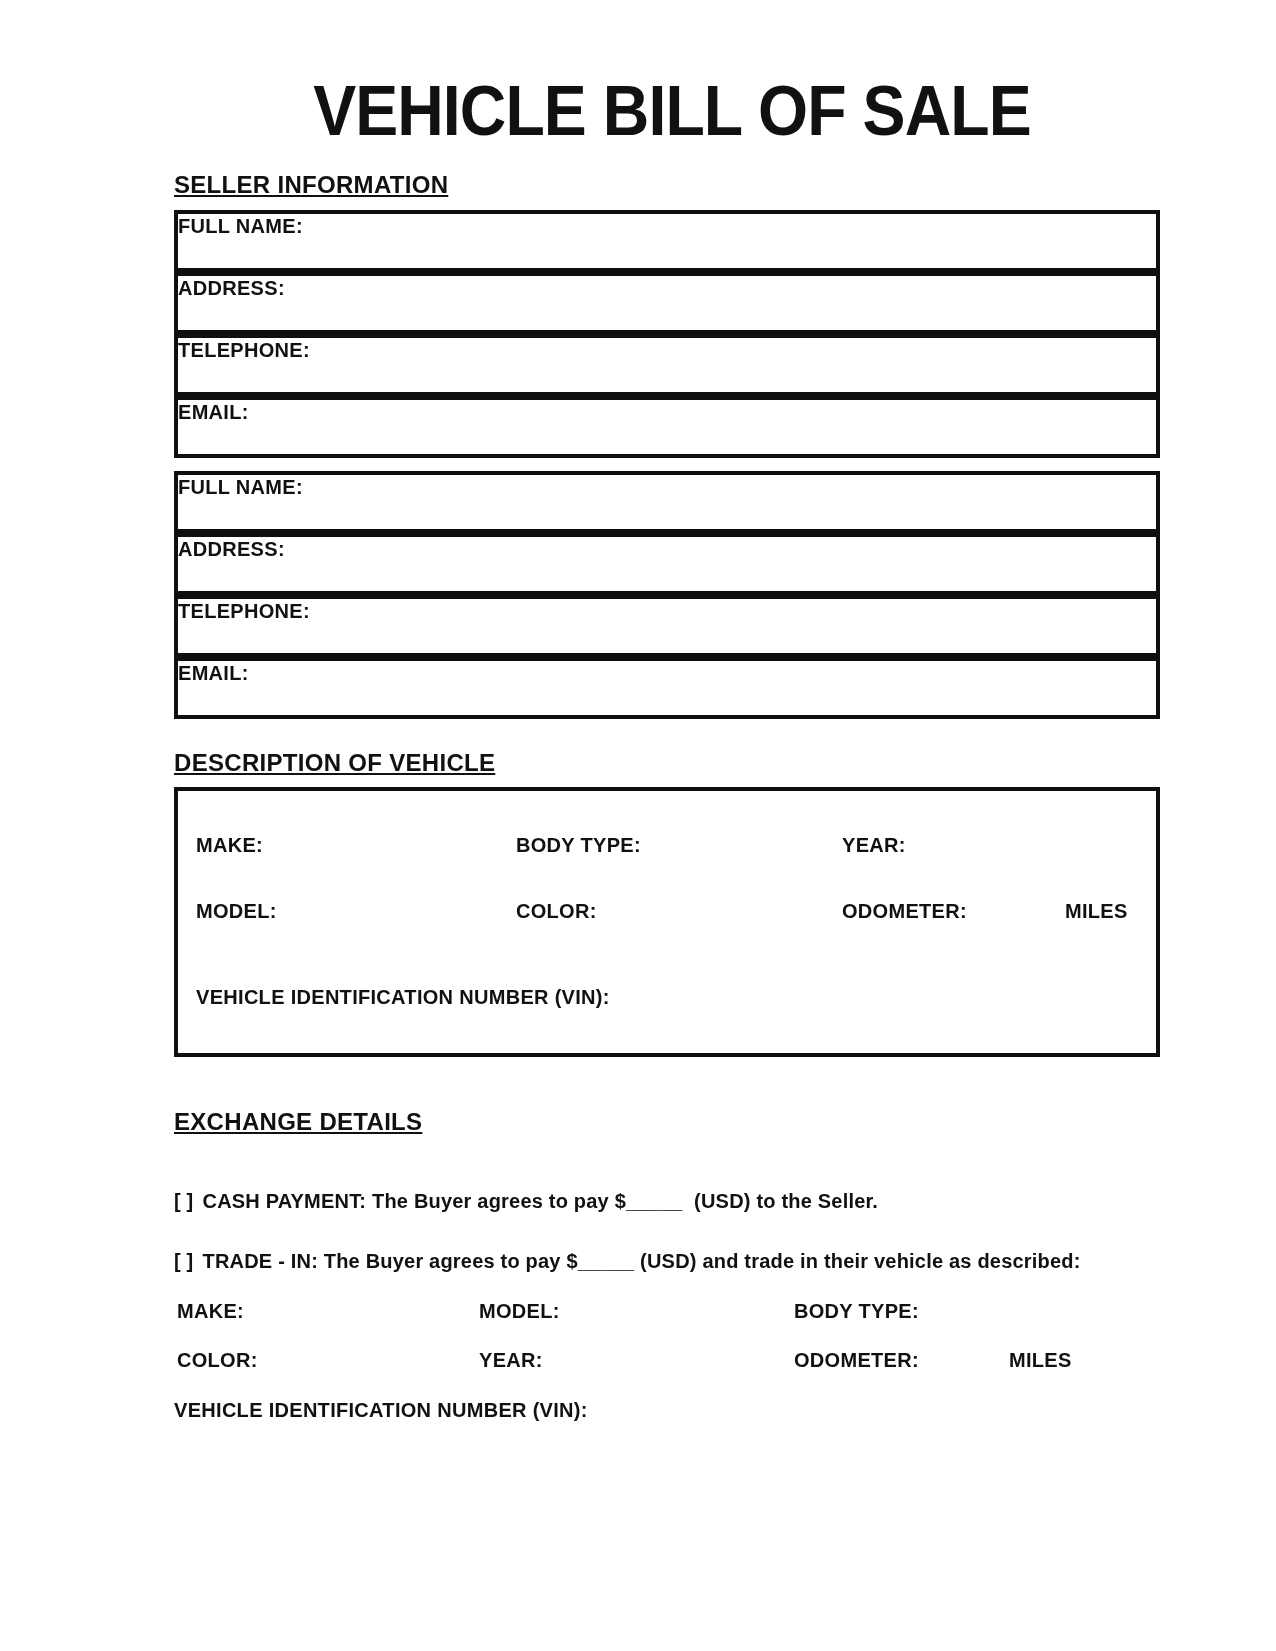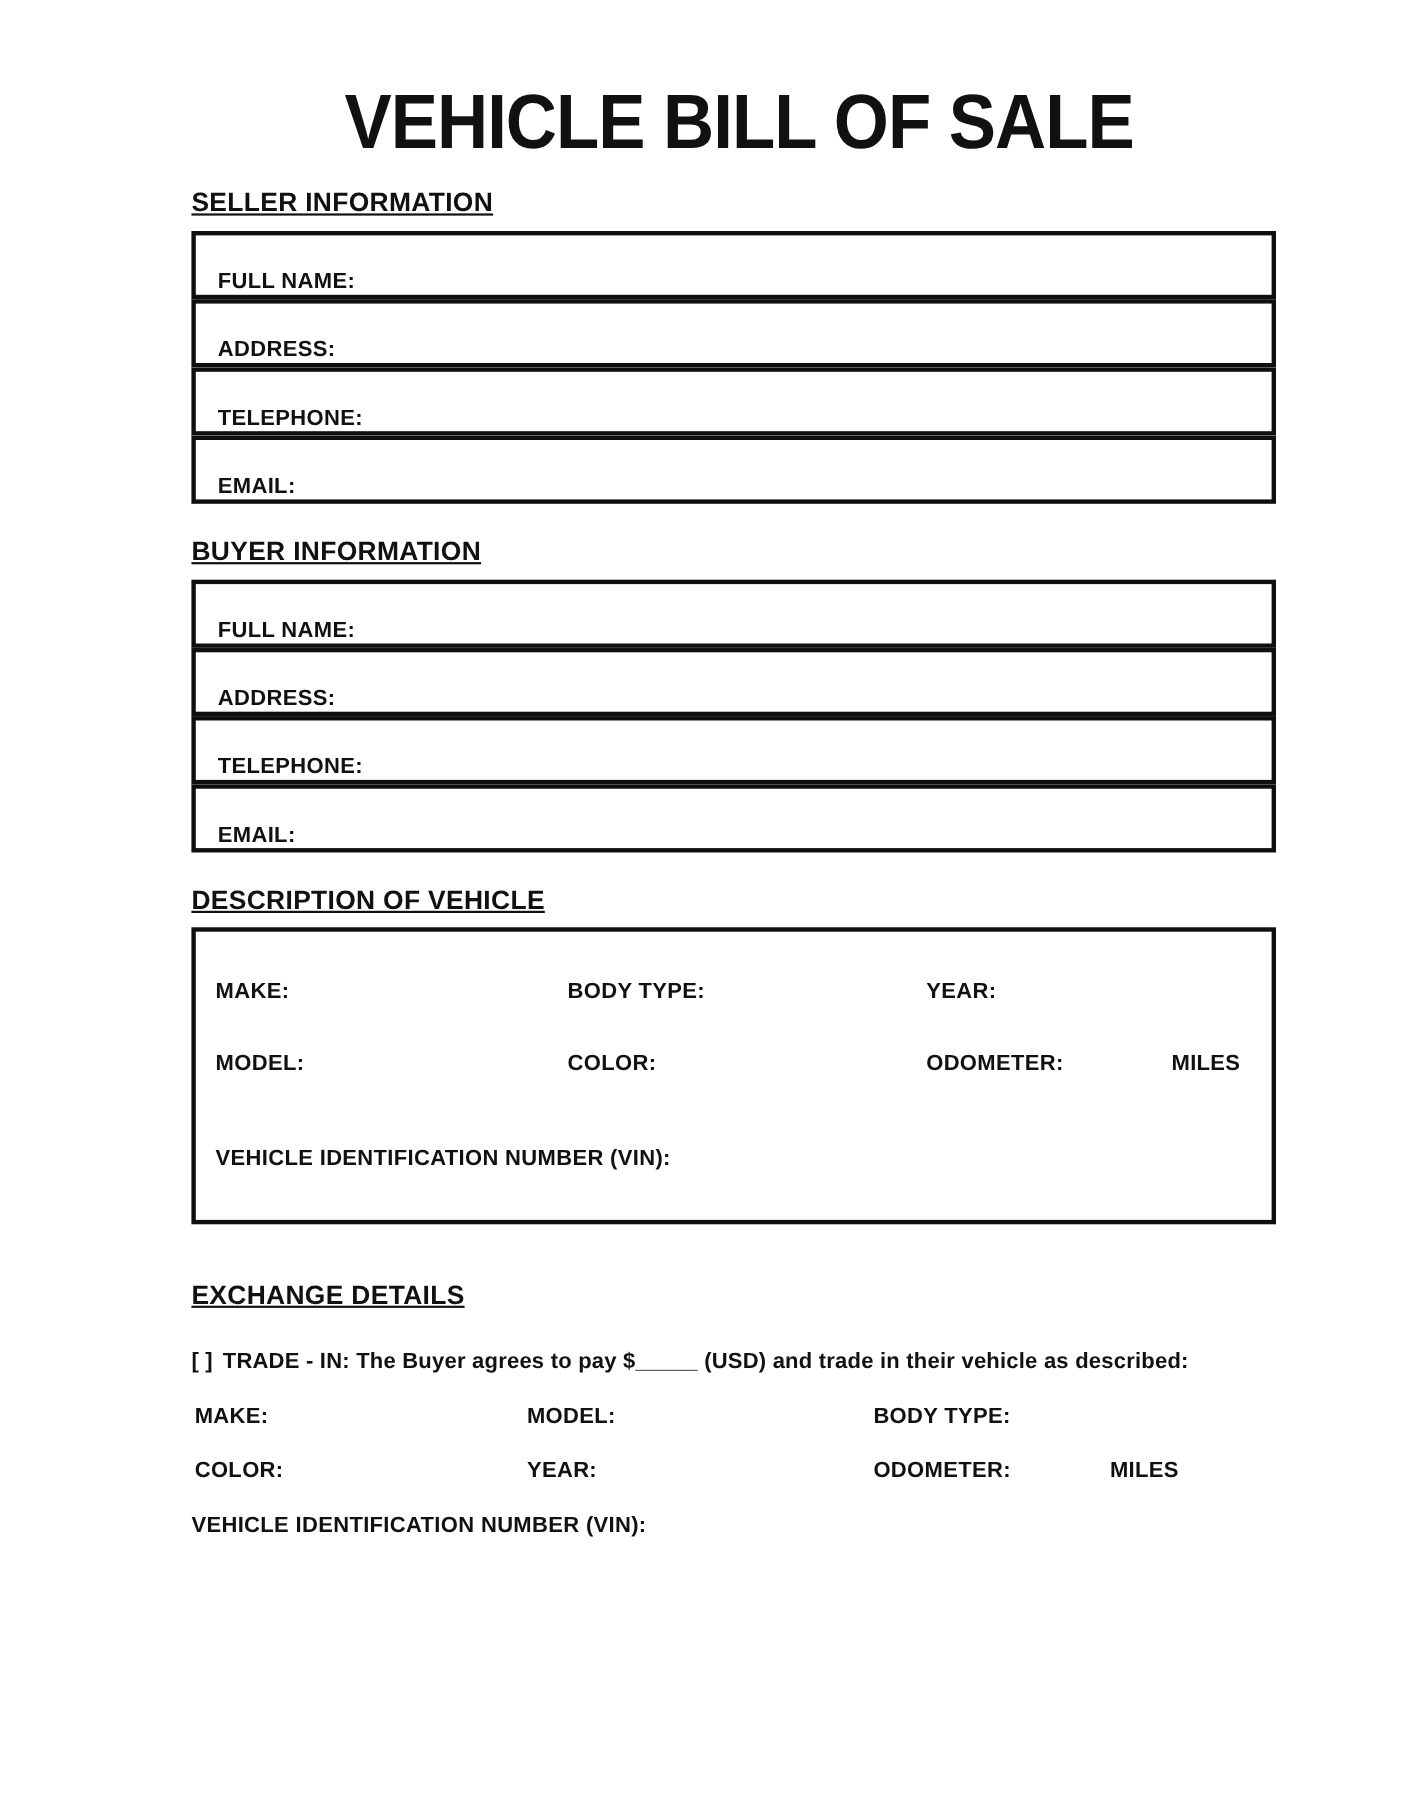--- a/index.html
+++ b/index.html
@@ -35,22 +35,21 @@
   .heading-seller  { margin-top: 26px; }
   .heading-buyer   { margin-top: 31px; }
   .heading-vehicle { margin-top: 31px; }
   .heading-exchange{ margin-top: 52px; }
   .fieldbox { margin-top: 13px; }
   .field-row {
     height: 62px;
     border: 4px solid #0f0f0f;
     background: #ffffff;
     display: flex;
-    align-items: flex-end;
-    padding-left: 20px;
+    align-items: flex-start;
   }
   .field-label, .cell-label, .vin-label {
     font-size: 20px;
     font-weight: 700;
     letter-spacing: 0.3px;
     line-height: 24px;
   }
   .vehicle-box {
     margin-top: 12px;
     height: 270px;
@@ -97,21 +96,20 @@
         <span class="field-label">ADDRESS:</span>
       </div>
       <div class="field-row">
         <span class="field-label">TELEPHONE:</span>
       </div>
       <div class="field-row">
         <span class="field-label">EMAIL:</span>
       </div>
     </div>
 
-    <h2 class="section-heading heading-buyer">BUYER INFORMATION</h2>
     <div class="fieldbox">
       <div class="field-row">
         <span class="field-label">FULL NAME:</span>
       </div>
       <div class="field-row">
         <span class="field-label">ADDRESS:</span>
       </div>
       <div class="field-row">
         <span class="field-label">TELEPHONE:</span>
       </div>
@@ -133,20 +131,21 @@
         <span class="cell-label">ODOMETER:</span>
         <span class="cell-label">MILES</span>
       </div>
       <div class="vbox-vin">
         <span class="vin-label">VEHICLE IDENTIFICATION NUMBER (VIN):</span>
       </div>
     </div>
 
     <h2 class="section-heading heading-exchange">EXCHANGE DETAILS</h2>
 
+    <div class="statement stmt-cash"><span class="cb">[ ]</span><span class="stmt-text">CASH PAYMENT: The Buyer agrees to pay $_____  (USD) to the Seller.</span></div>
 
     <div class="statement stmt-trade"><span class="cb">[ ]</span><span class="stmt-text">TRADE - IN: The Buyer agrees to pay $_____ (USD) and trade in their vehicle as described:</span></div>
 
     <div class="trade-grid trade-row-1">
       <span class="cell-label">MAKE:</span>
       <span class="cell-label">MODEL:</span>
       <span class="cell-label">BODY TYPE:</span>
     </div>
     <div class="trade-grid trade-row-2">
       <span class="cell-label">COLOR:</span>

